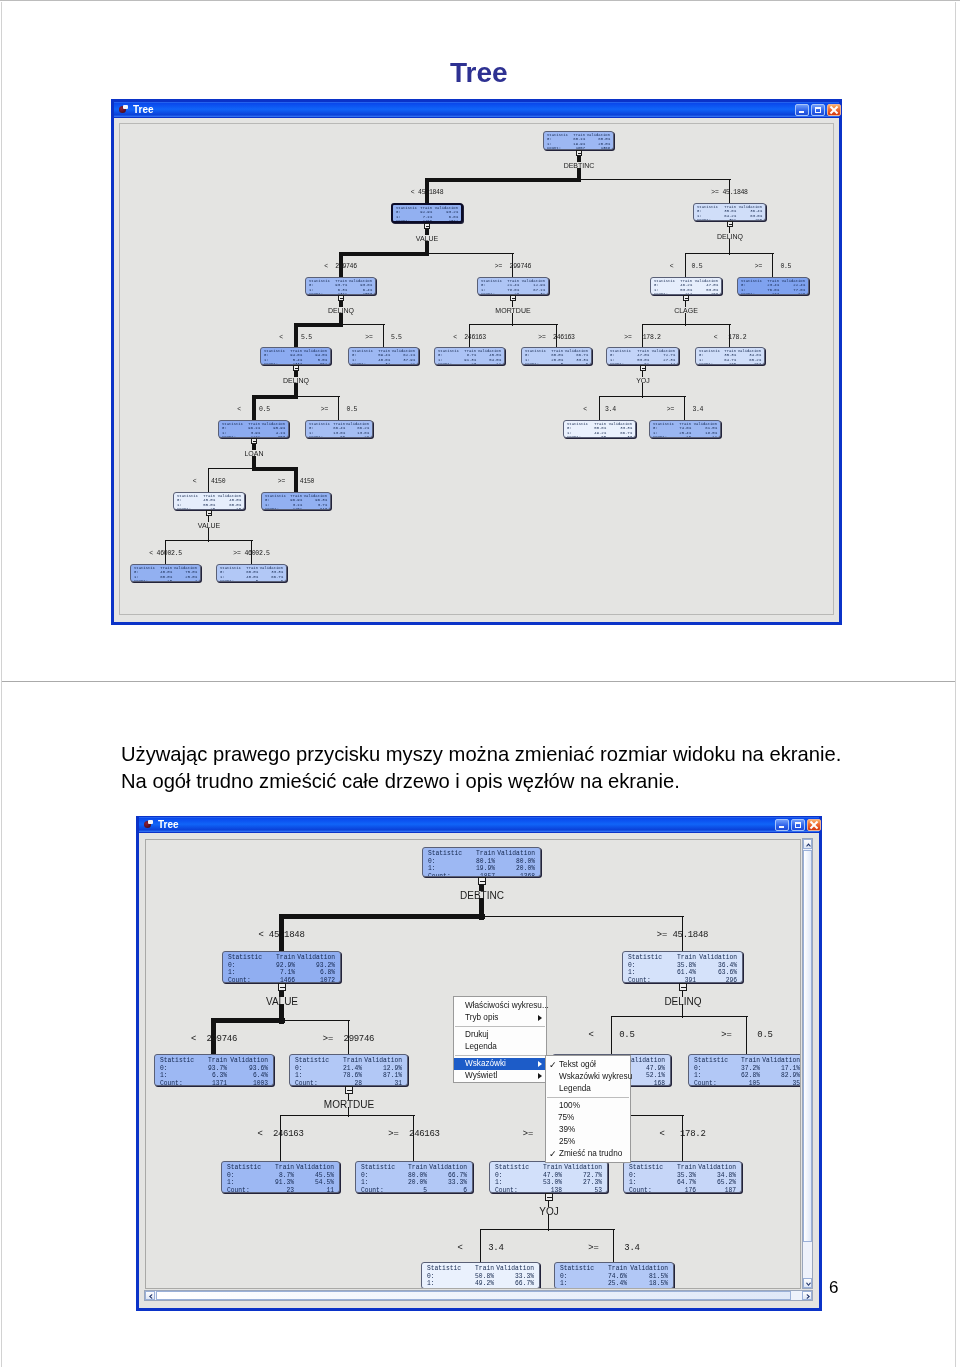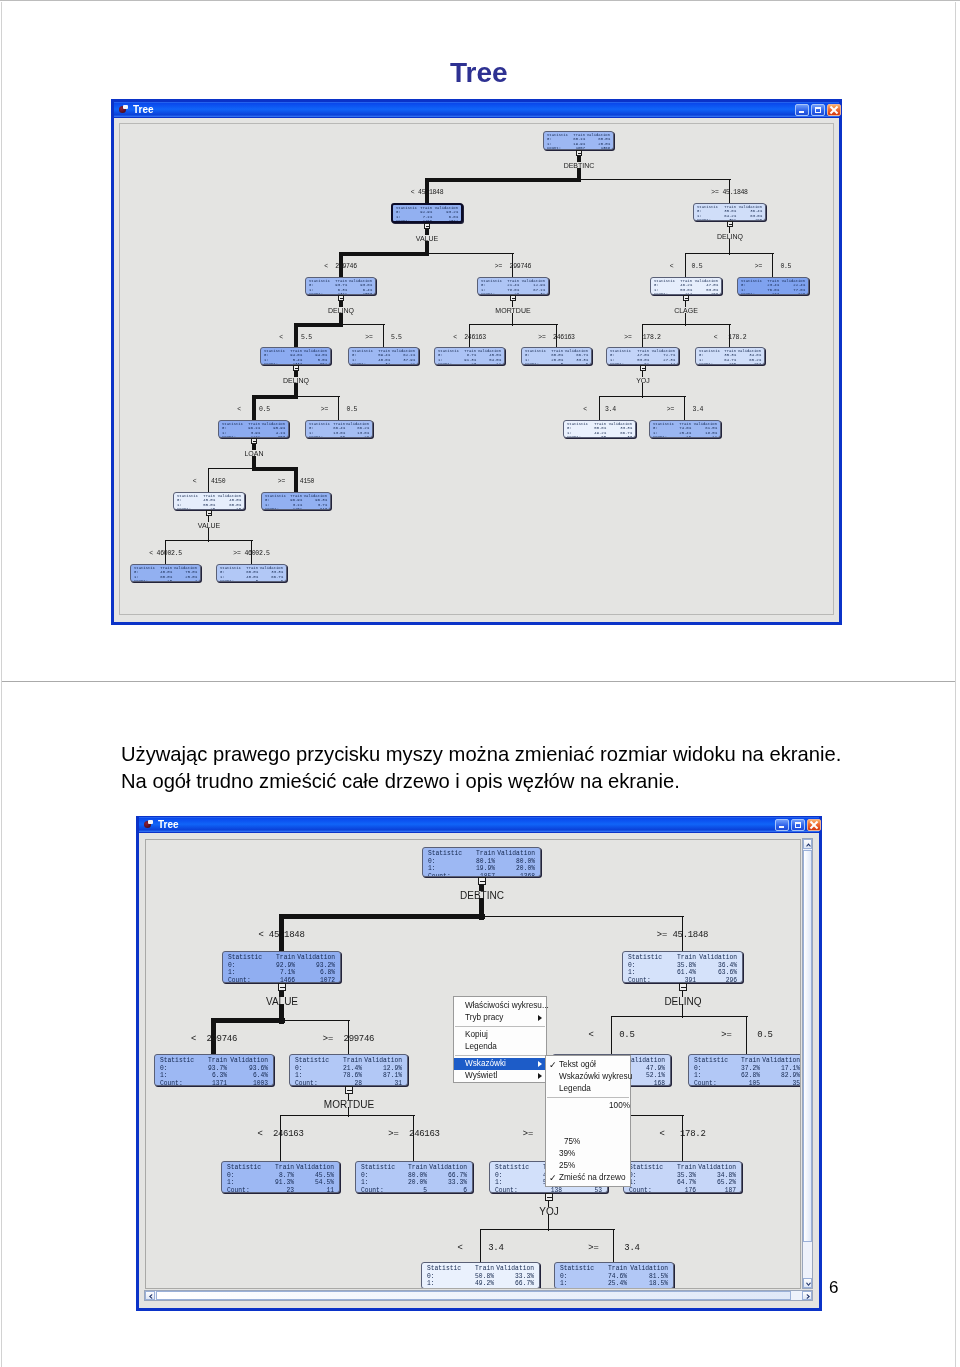--- a/index.html
+++ b/index.html
@@ -517,26 +517,26 @@
         </div>
       </div>
     </div>
   </div>
 
   <div class="cmenu" id="ctx-menu" style="left: 453px; top: 996px; width: 94px; padding-top: 3px; padding-bottom: 0px;">
       <div class="cmitem" style="height:12px;font-size:8.2px;line-height:12px;padding-left:11px;">
         <span style="white-space:nowrap;">Właściwości wykresu...</span>
       </div>
       <div class="cmitem" style="height:12px;font-size:8.2px;line-height:12px;padding-left:11px;">
-        <span style="white-space:nowrap;">Tryb pracy</span>
+        <span style="white-space:nowrap;">Tryb opis</span>
         <span class="arrow" style="right:4px;top:3px;"></span>
       </div>
       <div class="csep" style="margin:2px 1px;"></div>
       <div class="cmitem" style="height:12px;font-size:8.2px;line-height:12px;padding-left:11px;">
-        <span style="white-space:nowrap;">Kopiuj</span>
+        <span style="white-space:nowrap;">Drukuj</span>
       </div>
       <div class="cmitem" style="height:12px;font-size:8.2px;line-height:12px;padding-left:11px;">
         <span style="white-space:nowrap;">Legenda</span>
       </div>
       <div class="csep" style="margin:2px 1px;"></div>
       <div class="cmitem hl" style="height:12px;font-size:8.2px;line-height:12px;padding-left:11px;">
         <span style="white-space:nowrap;">Wskazówki</span>
         <span class="arrow" style="right:4px;top:3px;"></span>
       </div>
       <div class="cmitem" style="height:12px;font-size:8.2px;line-height:12px;padding-left:11px;">
@@ -549,32 +549,32 @@
         <span style="white-space:nowrap;">Tekst ogół</span>
         <span class="chk" style="left:3px;top:0;font-size:9.2px;line-height:12px;">✓</span>
       </div>
       <div class="cmitem" style="height:12px;font-size:8.2px;line-height:12px;padding-left:13px;">
         <span style="white-space:nowrap;">Wskazówki wykresu</span>
       </div>
       <div class="cmitem" style="height:12px;font-size:8.2px;line-height:12px;padding-left:13px;">
         <span style="white-space:nowrap;">Legenda</span>
       </div>
       <div class="csep" style="margin:2px 1px;"></div>
-      <div class="cmitem" style="height:12px;font-size:8.2px;line-height:12px;padding-left:13px;justify-content:flex-end;">
+      <div class="cmitem" style="height:12px;font-size:8.2px;line-height:12px;padding-left:13px;">
         <span style="white-space:nowrap;">100%</span>
       </div>
-      <div class="cmitem" style="height:12px;font-size:8.2px;line-height:12px;padding-left:18px;margin-top:24px;">
+      <div class="cmitem" style="height:12px;font-size:8.2px;line-height:12px;padding-left:12px;">
         <span style="white-space:nowrap;">75%</span>
       </div>
       <div class="cmitem" style="height:12px;font-size:8.2px;line-height:12px;padding-left:13px;">
         <span style="white-space:nowrap;">39%</span>
       </div>
       <div class="cmitem" style="height:12px;font-size:8.2px;line-height:12px;padding-left:13px;">
         <span style="white-space:nowrap;">25%</span>
       </div>
       <div class="cmitem" style="height:12px;font-size:8.2px;line-height:12px;padding-left:13px;">
-        <span style="white-space:nowrap;">Zmieść na drzewo</span>
+        <span style="white-space:nowrap;">Zmieść na trudno</span>
         <span class="chk" style="left:3px;top:0;font-size:9.2px;line-height:12px;">✓</span>
       </div>
     </div>
 
   <div class="page-num" style="left:829px;top:1278px;font-size:17px;">6</div>
 </div>
 
 </body></html>

